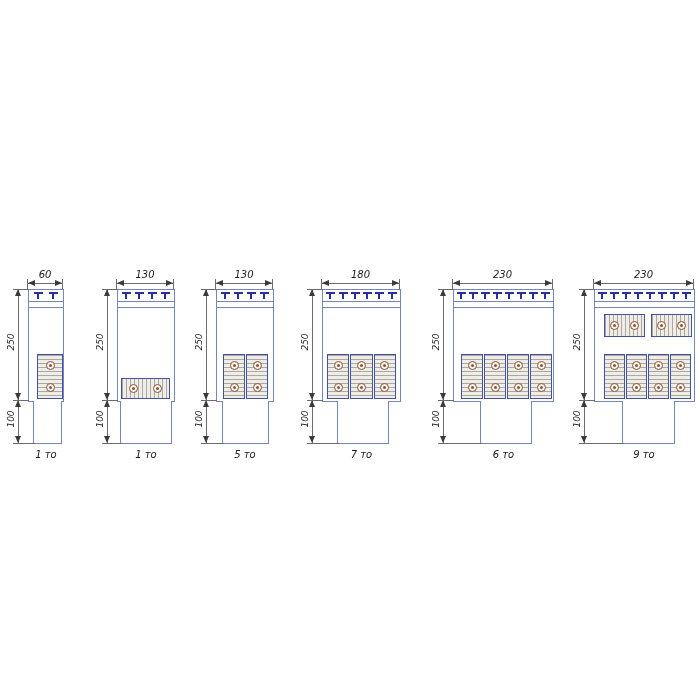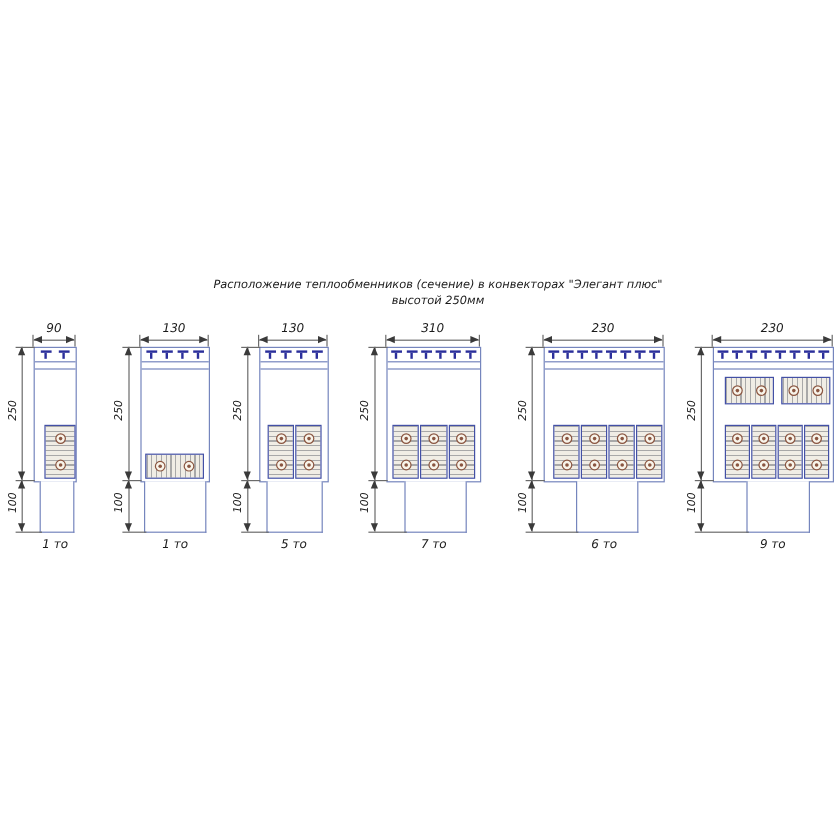--- a/index.html
+++ b/index.html
@@ -43,32 +43,28 @@
   .vlabel{position:absolute;left:-4px;width:30px;text-align:center;transform:rotate(-90deg);
           font-style:italic;font-size:9px;color:#1a1a1a;}
   .unit{position:absolute;top:184px;left:22px;right:0;text-align:center;
         font-style:italic;font-size:10px;color:#1a1a1a;}
 </style>
 </head>
 <body>
 
 <div id="canvas">
 
-  <div class="title">
-    <div>Расположение теплообменников (сечение) в конвекторах "Элегант плюс"</div>
-    <div>высотой 250мм</div>
-  </div>
 
   <div class="diag" style="left:0px;width:70px;">
     <div class="dimh" style="left:28px;width:34px;"></div>
     <span class="arr l" style="left:28px;"></span>
     <span class="arr r" style="left:55px;"></span>
     <div class="extv" style="left:27px;"></div>
     <div class="extv" style="left:62px;"></div>
-    <div class="wlabel" style="left:28px;width:34px;">90</div>
+    <div class="wlabel" style="left:28px;width:34px;">60</div>
     <div class="cbody" style="left:28px;width:34px;">
       <div class="g1"></div>
       <div class="g2"></div>
       <div class="tees">
         <span class="tee"></span>
         <span class="tee"></span>
       </div>
       <div class="hxg" style="left:8px;top:64px;width:26px;height:45px;">
         <div class="hx">
           <span class="tube"></span>
@@ -170,21 +166,21 @@
     <div class="vlabel" style="top:149px;">100</div>
     <div class="unit">5 то</div>
   </div>
 
   <div class="diag" style="left:294px;width:113px;">
     <div class="dimh" style="left:28px;width:77px;"></div>
     <span class="arr l" style="left:28px;"></span>
     <span class="arr r" style="left:98px;"></span>
     <div class="extv" style="left:27px;"></div>
     <div class="extv" style="left:105px;"></div>
-    <div class="wlabel" style="left:28px;width:77px;">310</div>
+    <div class="wlabel" style="left:28px;width:77px;">180</div>
     <div class="cbody" style="left:28px;width:77px;">
       <div class="g1"></div>
       <div class="g2"></div>
       <div class="tees">
         <span class="tee"></span>
         <span class="tee"></span>
         <span class="tee"></span>
         <span class="tee"></span>
         <span class="tee"></span>
         <span class="tee"></span>

